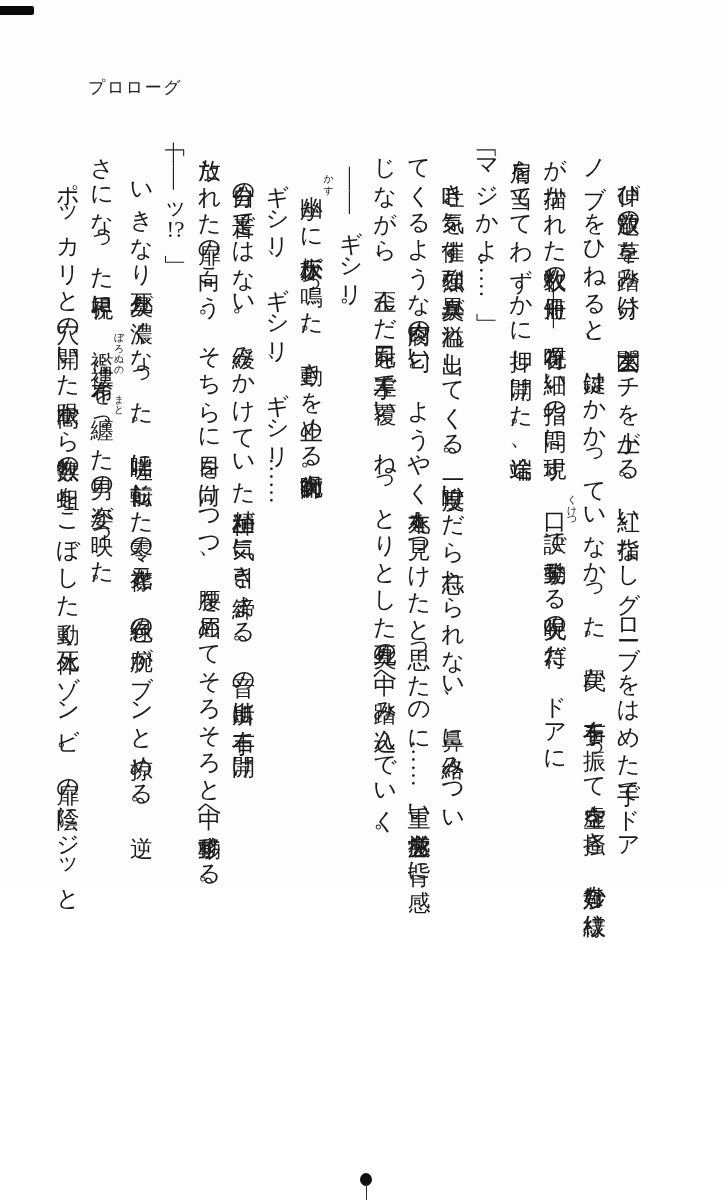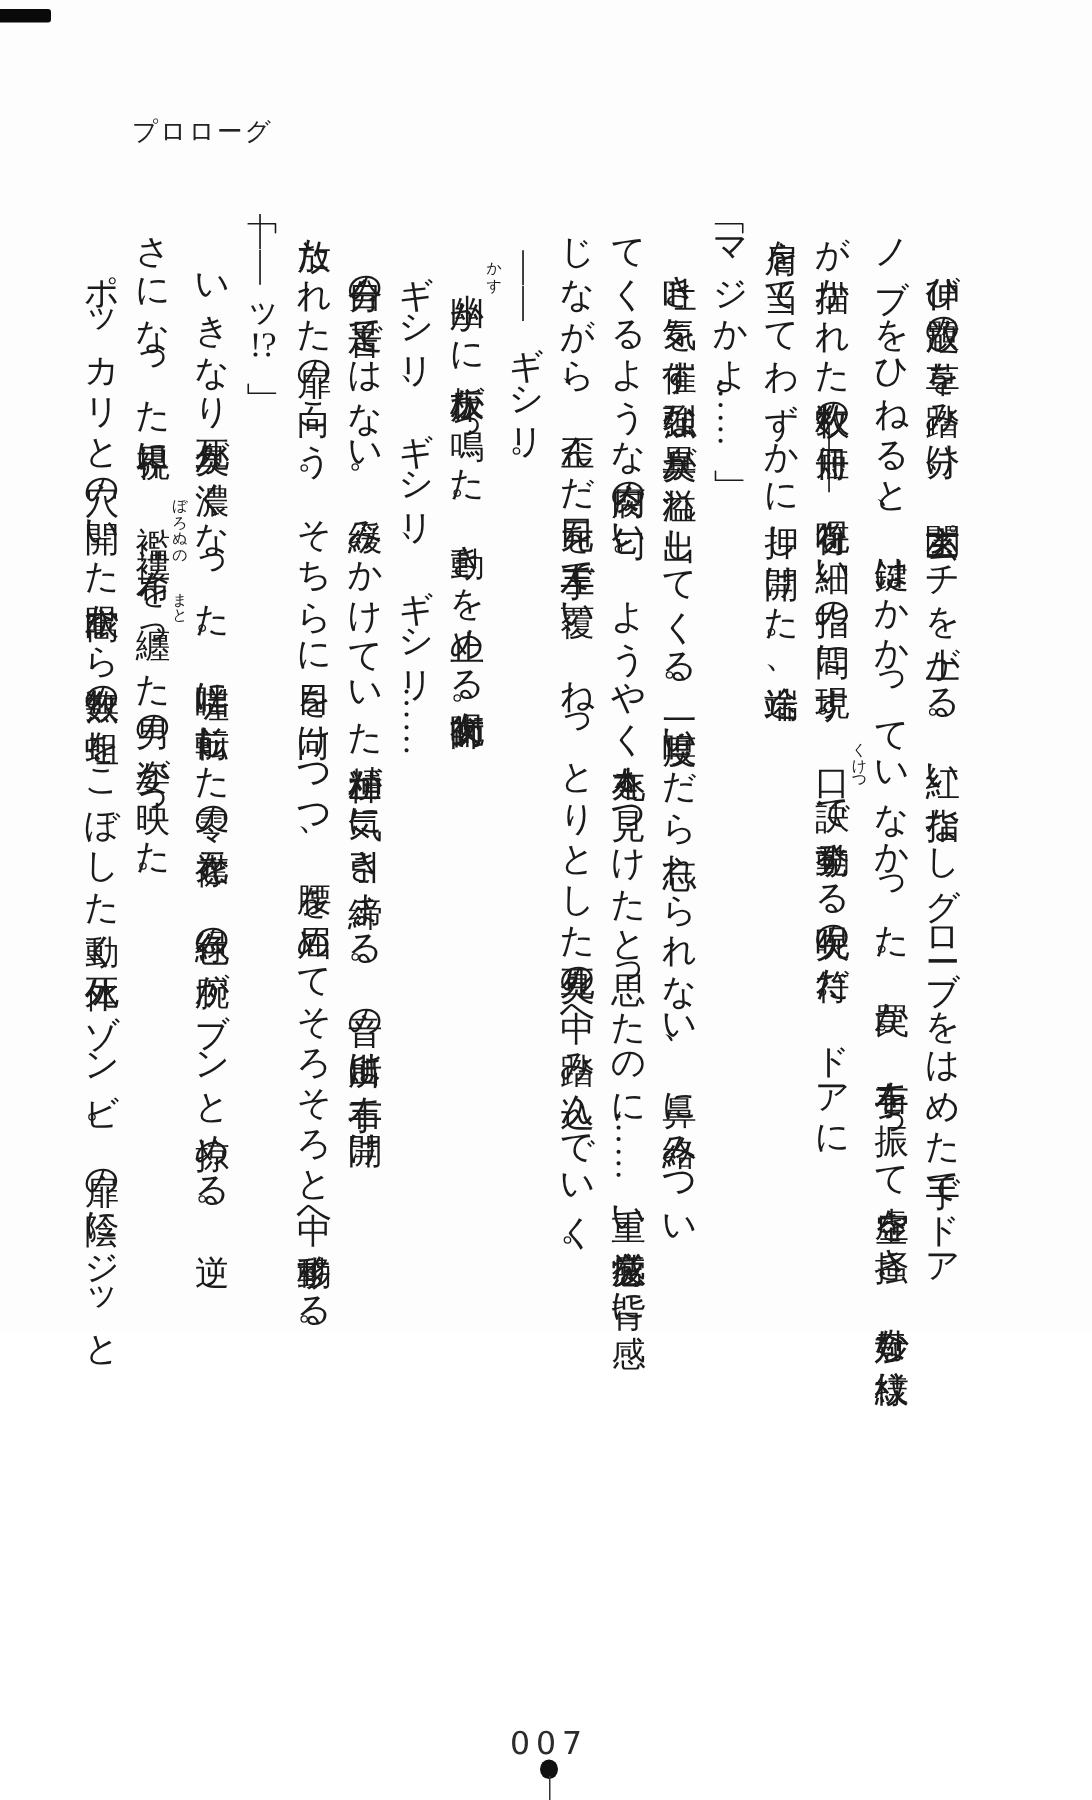--- a/index.html
+++ b/index.html
@@ -71,18 +71,17 @@
       <div class="tline indent"><ruby>幽<rt>かす</rt></ruby>かに床板が鳴った。動きを止める女呪術師。</div>
       <div class="tline indent">ギシリ、ギシリ、ギシリ……</div>
       <div class="tline indent">自分の足音ではない。緩みかけていた精神が一気に引き締まる。音の出所は右手、開け</div>
       <div class="tline">放たれた扉の向こう。そちらに目を向けつつ、腰を屈めてそろそろと中へ移動する。</div>
       <div class="tline">「――ッ<span class="tcy">!?</span>」</div>
       <div class="tline indent">いきなり死臭が濃くなった。咄嗟に前転した零の襟元を、緑色の腕がブンと掠める。逆</div>
       <div class="tline">さになった視界に、<ruby>襤褸布<rt>ぼろぬの</rt></ruby>を<ruby>纏<rt>まと</rt></ruby>った男の姿が映った。</div>
       <div class="tline indent">ポッカリと穴の開いた眼窩から無数の蛆をこぼした動く死体、ゾンビ。扉の陰にジッと</div>
     </div>
 
-  <div class="pagenum">007</div>
 
   <div class="marker-dot"></div>
   <div class="marker-stem"></div>
 
 </div>
 
 </body></html>

